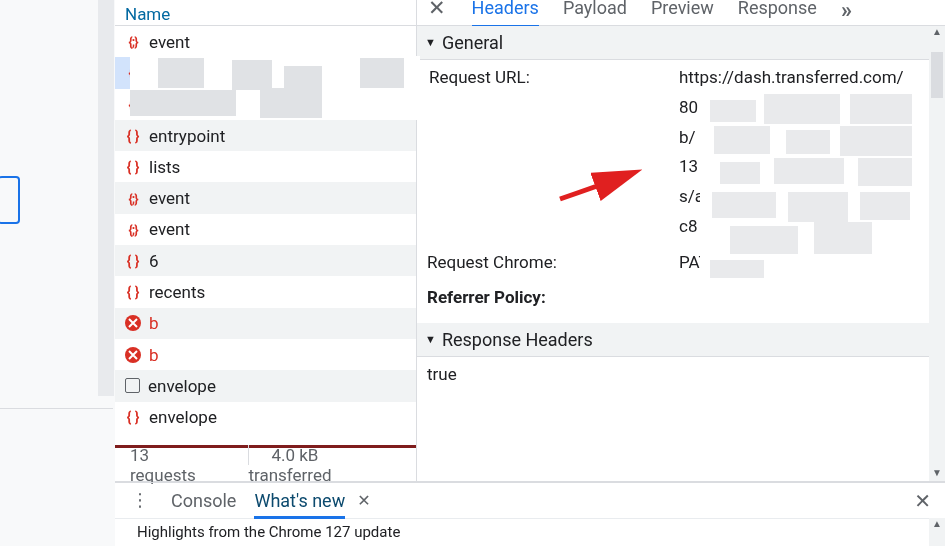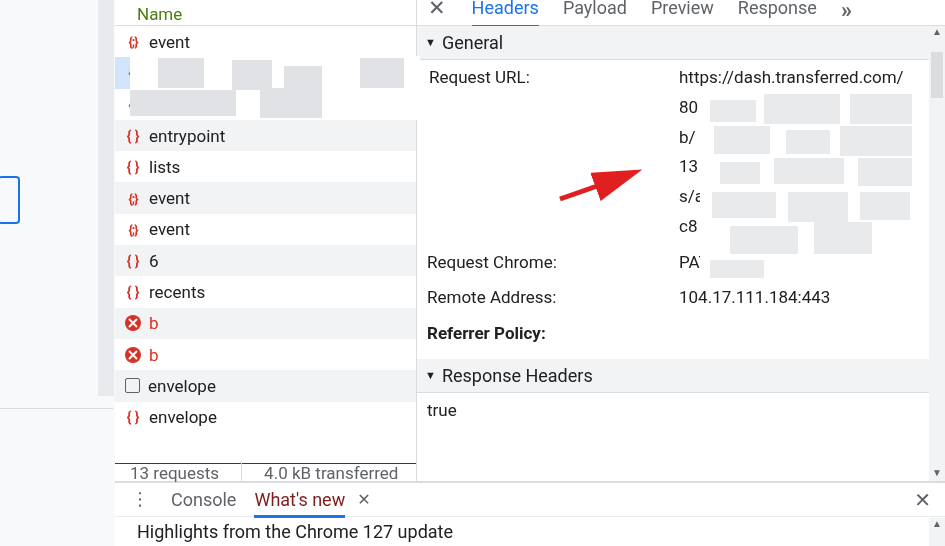--- a/index.html
+++ b/index.html
@@ -59,23 +59,23 @@
       border-bottom: 1px solid #dadce0;
     }
     .name-col {
       width: 302px;
       display: flex;
       flex-direction: column;
       border-right: 1px solid #dadce0;
       min-height: 0;
     }
     .name-header {
-      padding: 4px 10px 6px 22px;
+      padding: 4px 10px 6px 10px;
       font-size: 17px;
-      color: #4d7c0f;
+      color: #0369a1;
       border-bottom: 1px solid #dadce0;
       height: 26px;
     }
     .name-list {
       flex: 1;
       overflow: hidden;
       min-height: 0;
     }
     .row {
       display: flex;
@@ -123,26 +123,26 @@
     .row-error .lbl { color: #d93025; }
     .icon-checkbox {
       width: 15px; height: 15px;
       border: 1.5px solid #5f6368;
       border-radius: 2px;
     }
 
     .summary-bar {
       display: flex;
       align-items: center;
-      height: 18px;
+      height: 36px;
       padding: 0 15px;
       font-size: 17px;
       color: #5f6368;
-      border-top: 1px solid #7f1d1d;
-      gap: 22px;
+      border-top: 3px solid #7f1d1d;
+      gap: 32px;
     }
     .summary-bar span + span::before {
       content: "";
       border-left: 1px solid #dadce0;
       margin-right: 22px;
       height: 20px;
     }
 
     .detail-col {
       flex: 1;
@@ -294,21 +294,21 @@
       font-size: 18px;
       color: #5f6368;
       line-height: 0.35;
       padding-right: 4px;
     }
     .dtab {
       font-size: 18px;
       color: #5f6368;
     }
     .dtab.active {
-      color: #7f1d1d;
+      color: #0c4a6e;
       position: relative;
     }
     .dtab.active::after {
       content: "";
       position: absolute;
       left: 0; right: 0;
       bottom: -8px;
       height: 3px;
       background: #1a73e8;
     }
@@ -318,21 +318,21 @@
       margin-left: -6px;
     }
     .drawer-close-right {
       margin-left: auto;
       margin-right: 14px;
       font-size: 20px;
       color: #5f6368;
     }
     .drawer-body {
       padding: 4px 22px;
-      font-size: 18px;
+      font-size: 15px;
       color: #202124;
     }
     .drawer-right-scroll {
       position: absolute;
       right: 0;
       bottom: 0;
       width: 16px;
       height: 28px;
       background: #f1f3f4;
       font-size: 10px;
@@ -454,24 +454,20 @@
             <span>b/</span><br>
             <span>13</span><br>
             <span>s/a</span><br>
             <span>c8</span>
           </div>
         </div>
 
         <div class="kv">
           <div class="k">Request Chrome:</div>
           <div class="v">PATCH</div>
-        </div>
-        <div class="kv">
-          <div class="k">Remote Address:</div>
-          <div class="v">104.17.111.184:443</div>
         </div>
         <div class="kv" style="padding-bottom:10px;font-weight:bold;">
           <div class="k">Referrer Policy:</div>
         </div>
 
         <div class="section-header">
           <span class="caret">▼</span>
           <span>Response Headers</span>
         </div>
         <div class="kv">

